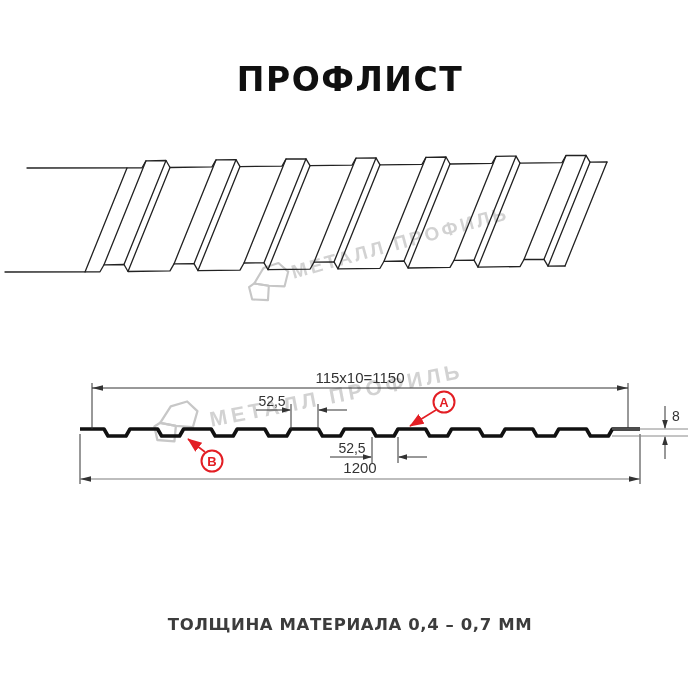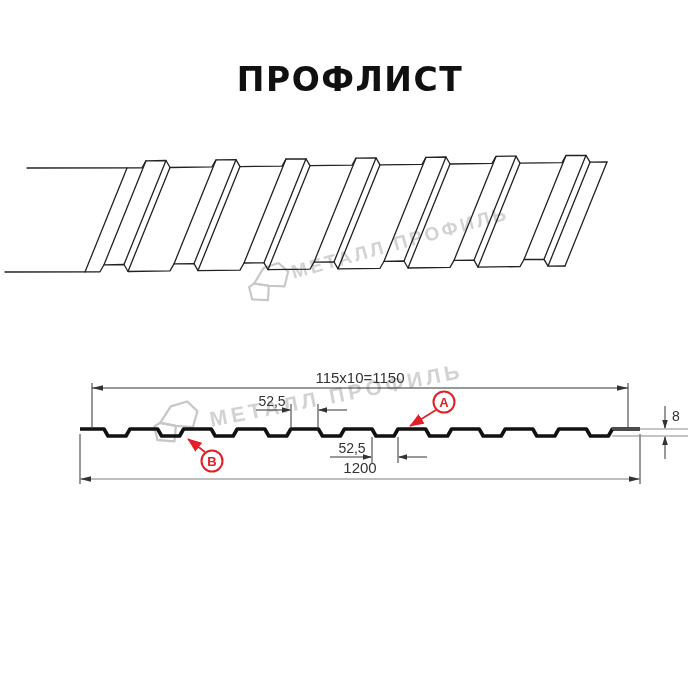--- a/index.html
+++ b/index.html
@@ -142,13 +142,14 @@
       <text class="callout-letter" x="444" y="406.5" text-anchor="middle" fill="#e31e24">A</text>
     </g>
 
     <g>
       <line x1="205" y1="452" x2="188" y2="439" stroke="#e31e24" stroke-width="1.6" marker-end="url(#arrRed)"></line>
       <circle cx="212" cy="461" r="10.5" fill="#ffffff" stroke="#e31e24" stroke-width="2"></circle>
       <text class="callout-letter" x="212" y="465.5" text-anchor="middle" fill="#e31e24">B</text>
     </g>
   </svg>
 
+  <div class="footer">ТОЛЩИНА МАТЕРИАЛА 0,4 – 0,7 ММ</div>
 </div>
 
 </body></html>

